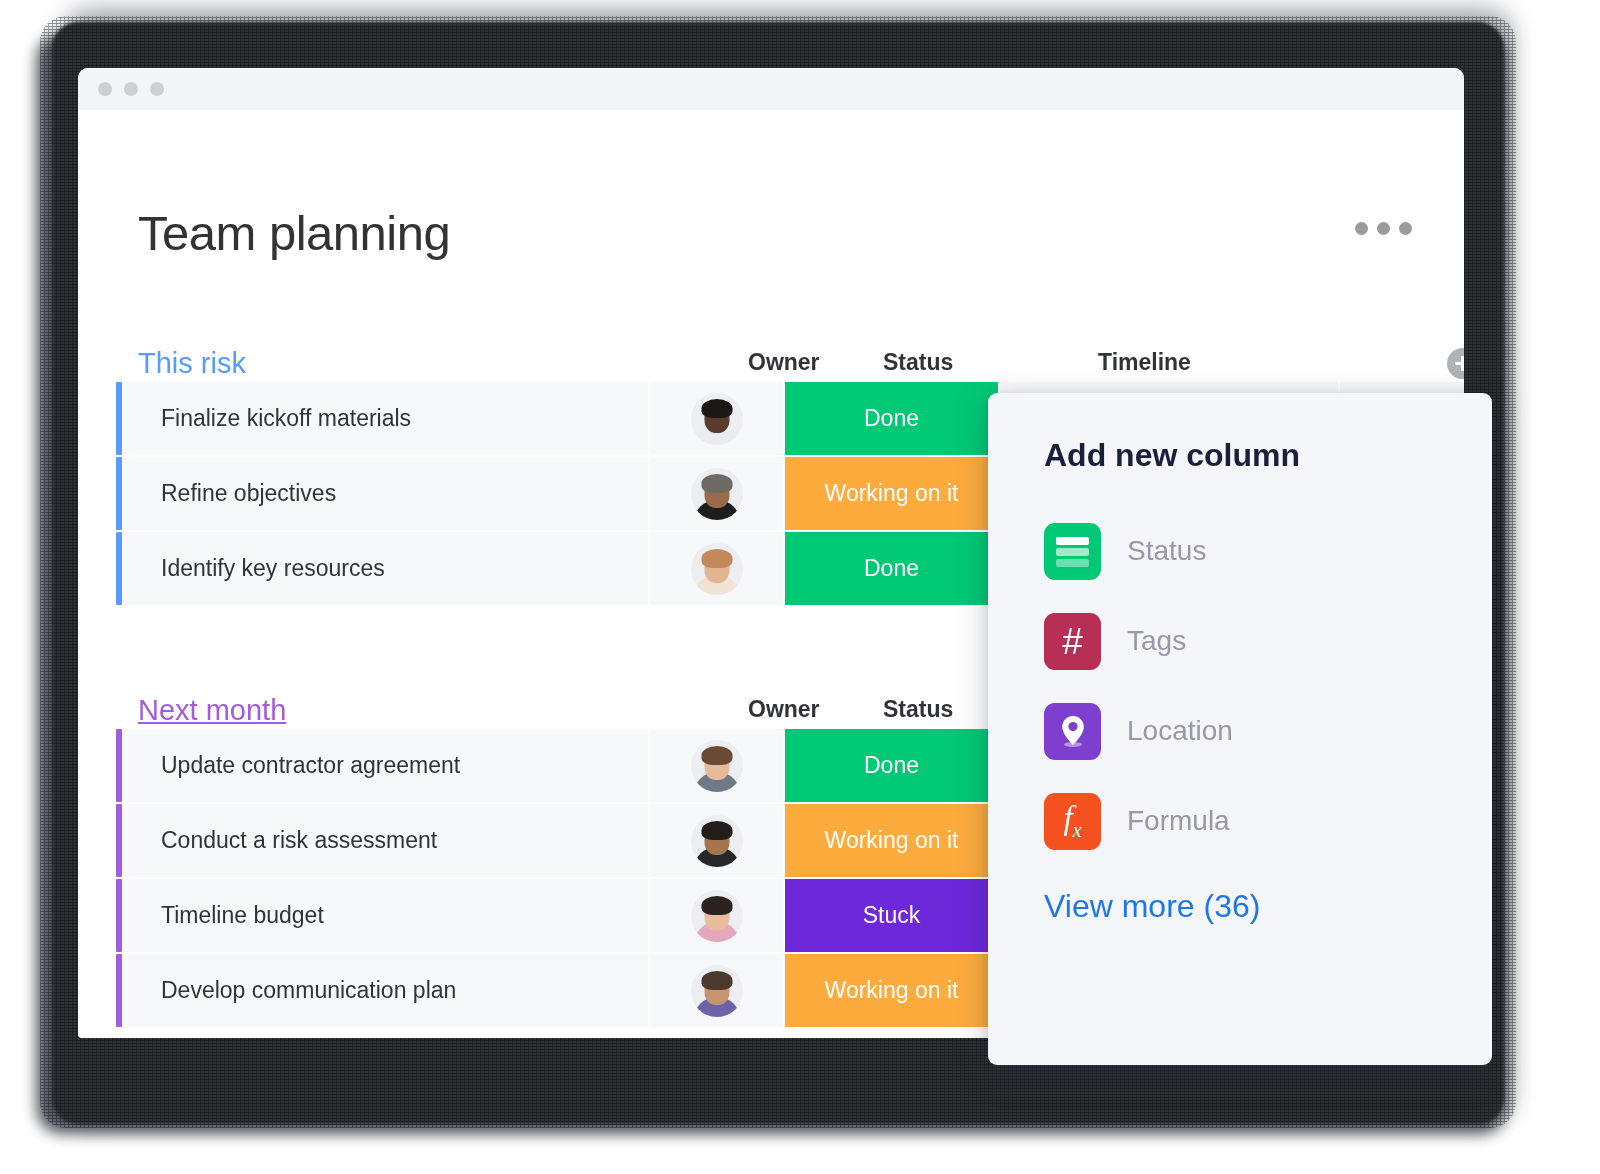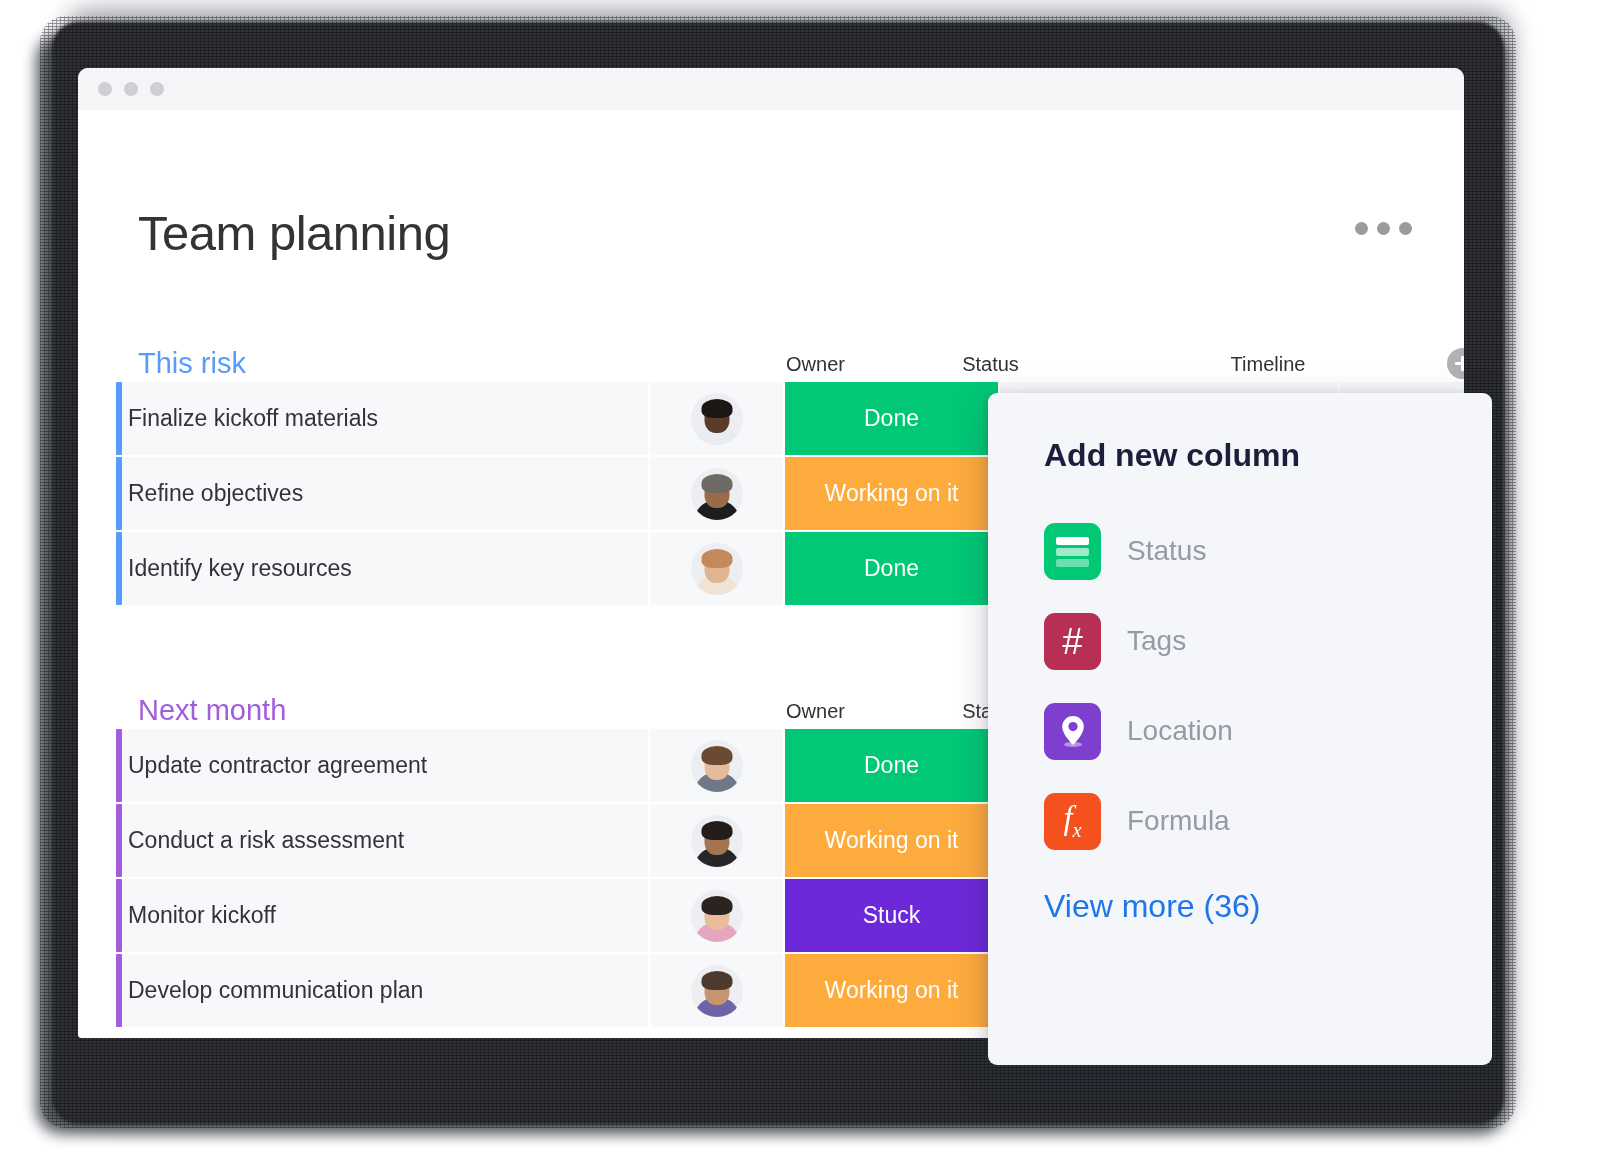--- a/index.html
+++ b/index.html
@@ -131,29 +131,29 @@
     height: 44px;
   }
   .group-name {
     position: absolute;
     left: 38px;
     bottom: 2px;
     font-size: 29px;
     font-weight: 400;
   }
   .group-name.blue   { color: #579bfc; }
-  .group-name.purple { color: #a25ddc; }
+  .group-name.purple { color: #a25ddc; text-decoration: underline; }
 
   .col-head {
     position: absolute;
     bottom: 6px;
-    font-size: 20px;
+    font-size: 23px;
     color: #323338;
-    text-align: center;
-    font-weight: 400;
+    text-align: left;
+    font-weight: 700;
   }
   .col-head.owner    { left: 648px; width: 135px; }
   .col-head.status   { left: 783px; width: 215px; }
   .col-head.timeline { left: 998px; width: 340px; }
 
   .plus-btn {
     position: absolute;
     left: 1347px;
     bottom: 3px;
     width: 31px; height: 31px;
@@ -187,21 +187,21 @@
     border-radius: 1px;
   }
   .accent.blue   { background: #579bfc; }
   .accent.purple { background: #a25ddc; }
 
   .cell-name {
     flex: 0 0 528px;
     background: #f7f8fa;
     display: flex;
     align-items: center;
-    padding-left: 6px;
+    padding-left: 39px;
     font-size: 23px;
     color: #323338;
     border-right: 2px solid #ffffff;
   }
   .cell-owner {
     flex: 0 0 135px;
     background: #f7f8fa;
     display: flex;
     align-items: center;
     justify-content: center;
@@ -466,21 +466,21 @@
               <div class="cell-status" style="background: rgb(253, 171, 61);">Working on it</div>
               <div class="cell-timeline">
                 <div class="timeline-bar">
                   <i style="width:35%"></i>
                 </div>
               </div>
               <div class="cell-extra"></div>
             </div>
             <div class="row">
               <div class="accent purple"></div>
-              <div class="cell-name">Monitor kickoff</div>
+              <div class="cell-name">Timeline budget</div>
               <div class="cell-owner">
                 <div class="avatar">
                   <span class="av-body" style="background:#e5a7bd"></span>
                   <span class="av-head" style="background:#e8bd9e"></span>
                   <span class="av-hair" style="background:#2b2320"></span>
                 </div>
               </div>
               <div class="cell-status" style="background: #6d28d9;">Stuck</div>
               <div class="cell-timeline">
                 <div class="timeline-bar">

